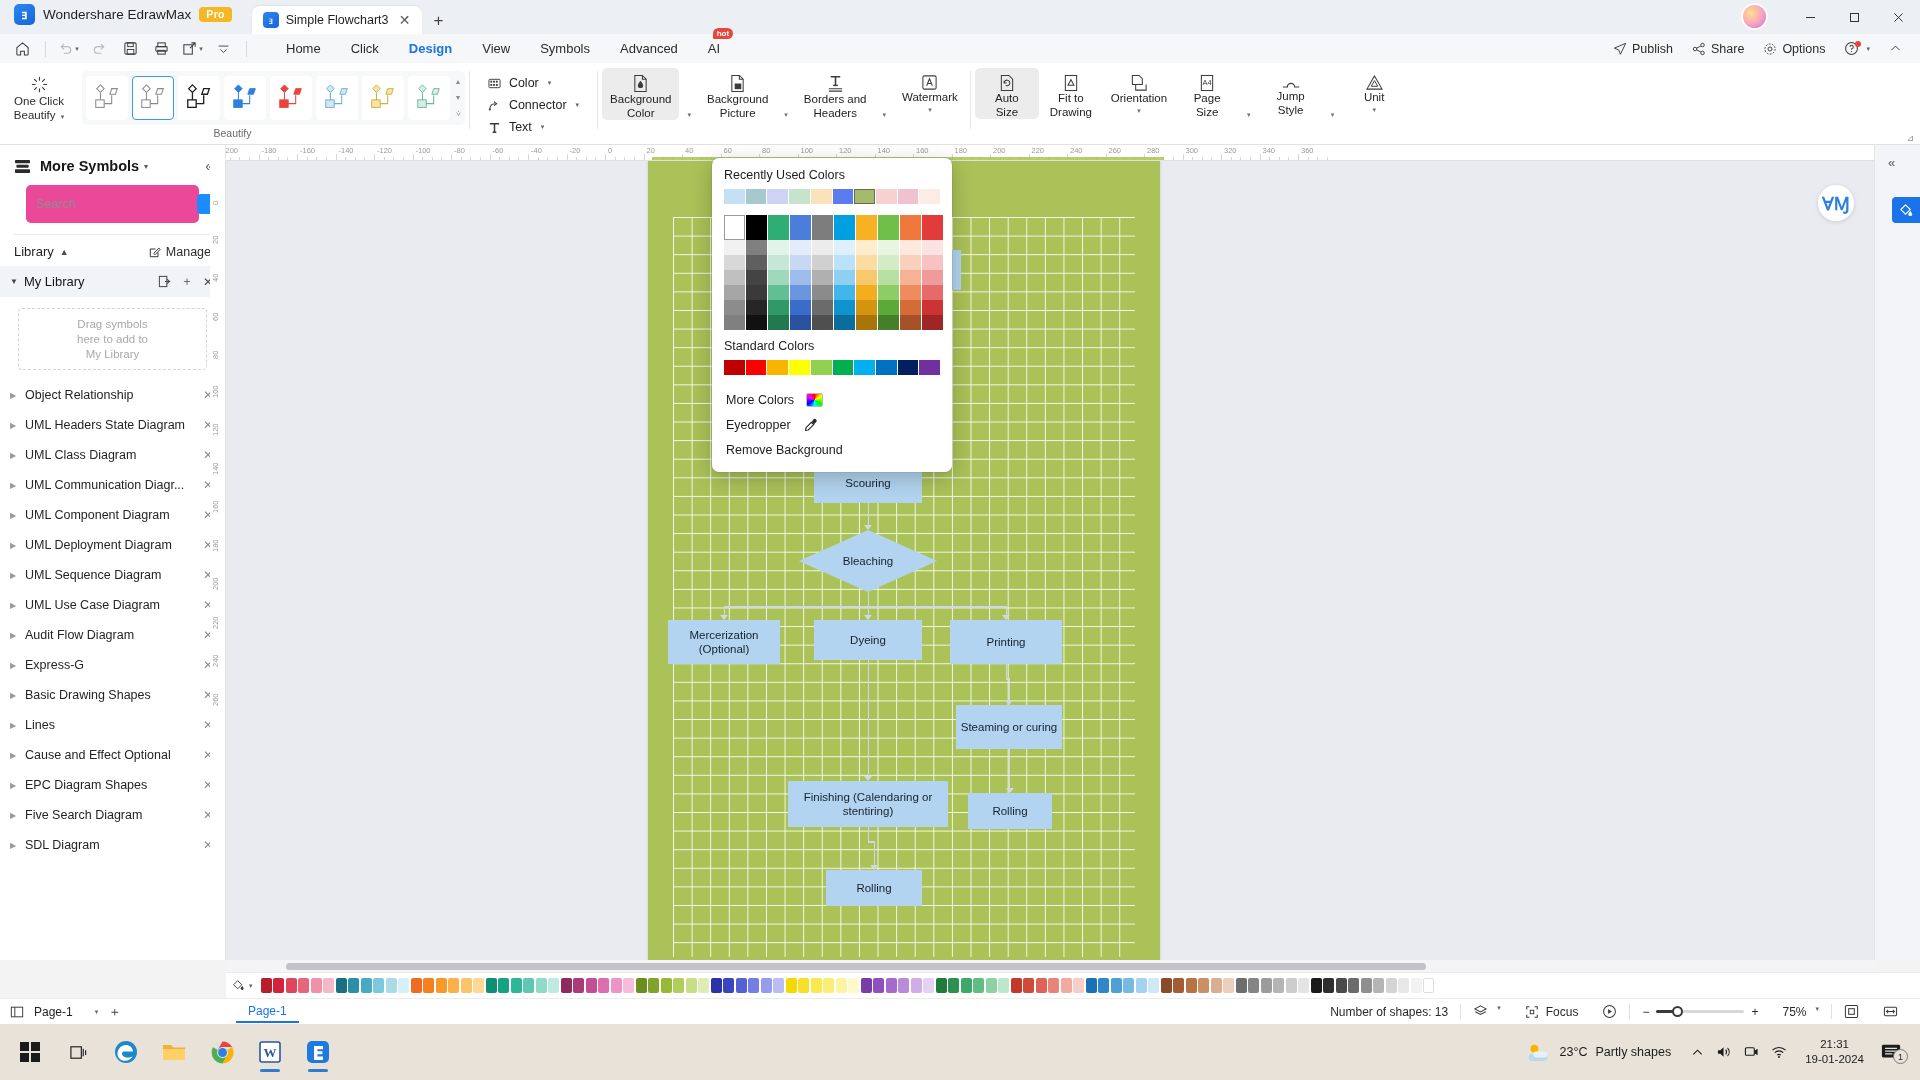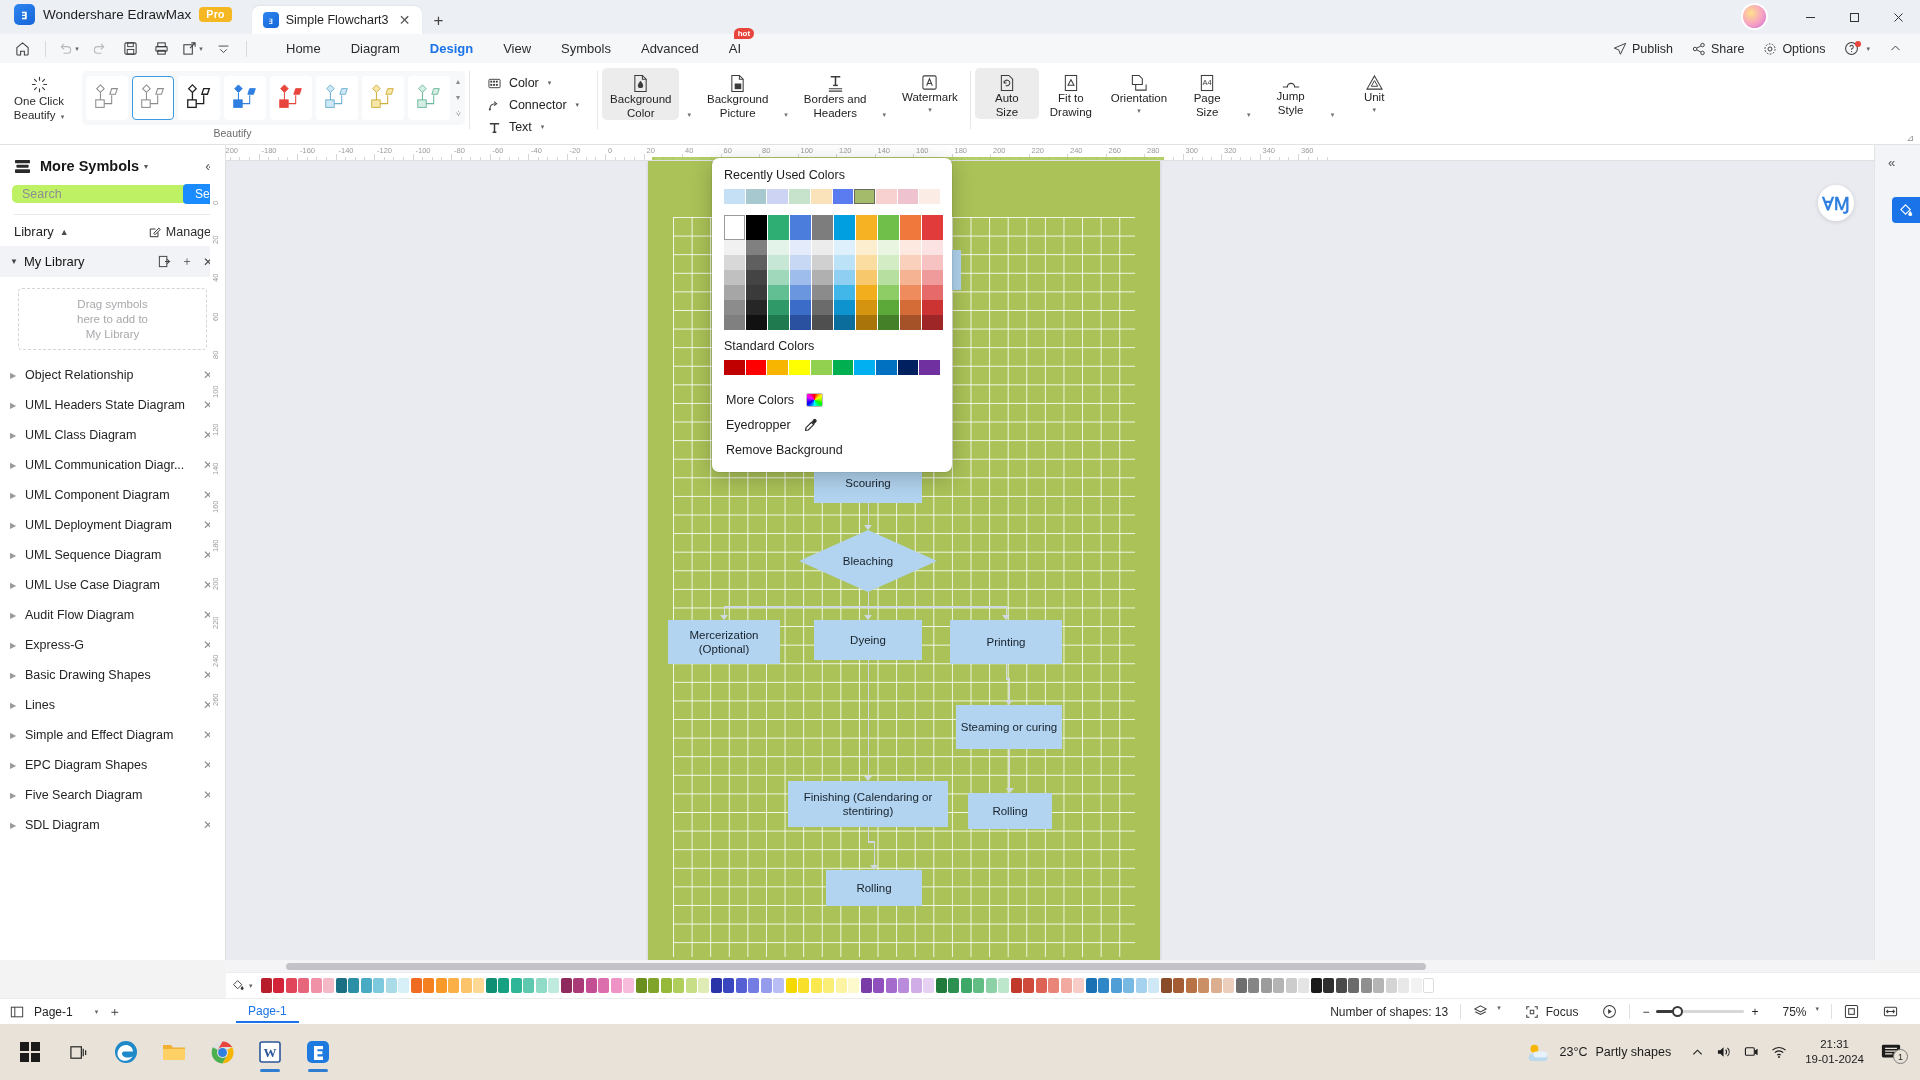--- a/index.html
+++ b/index.html
@@ -165,21 +165,21 @@
     position:absolute; left:0; top:145px; width:226px; bottom:120px;
     background:#fff; border-right:1px solid #e4e4e4; overflow:hidden;
   }
   .sb-head {
     display:flex;align-items:center;gap:9px;padding:13px 12px 11px 14px;
   }
   .sb-head .ttl { font-size:14.5px;font-weight:bold;color:#161616; }
   .sb-head .cv { font-size:8px;color:#555;margin-left:-4px; }
   .sb-collapse { margin-left:auto;font-size:14px;color:#555;cursor:pointer; }
   .sb-search {
-    margin:0 12px; background:#bef264; border-radius:5px; height:18px;
+    margin:0 26px; background:#ec4899; border-radius:5px; height:38px;
     display:flex;align-items:center;padding:0 3px 0 10px;
   }
   .sb-search input {
     border:none;background:transparent;outline:none;flex:1;font-size:12.5px;
     color:#3b3b3b; font-family:"Liberation Sans",sans-serif;
   }
   .sb-search input::placeholder { color:#8d8d93; }
   .sb-searchbtn {
     background:#1a8cff;color:#fff;font-size:12px;border-radius:4px;
     padding:3px 12px;cursor:pointer;
@@ -500,21 +500,21 @@
       <div class="qbtn">
         <svg width="13" height="13" viewBox="0 0 16 16">
             <path d="M2 5h12M4 9l4 4 4-4" fill="none" stroke="#3c3c3c" stroke-width="1.1"></path>
           </svg>
       </div>
       <div class="qsep"></div>
     </div>
 
     <div class="menus">
       <div class="menuitem">Home</div>
-      <div class="menuitem">Diagram</div>
+      <div class="menuitem">Click</div>
       <div class="menuitem active">Design</div>
       <div class="menuitem">View</div>
       <div class="menuitem">Symbols</div>
       <div class="menuitem">Advanced</div>
       <div class="menuitem">
         <span>AI</span>
         <span class="hotbadge">hot</span>
       </div>
     </div>
 
@@ -997,21 +997,21 @@
           <span class="nm">Basic Drawing Shapes</span>
           <span class="x">✕</span>
         </div>
         <div class="libitem">
           <span class="tri">▶</span>
           <span class="nm">Lines</span>
           <span class="x">✕</span>
         </div>
         <div class="libitem">
           <span class="tri">▶</span>
-          <span class="nm">Simple and Effect Diagram</span>
+          <span class="nm">Cause and Effect Optional</span>
           <span class="x">✕</span>
         </div>
         <div class="libitem">
           <span class="tri">▶</span>
           <span class="nm">EPC Diagram Shapes</span>
           <span class="x">✕</span>
         </div>
         <div class="libitem">
           <span class="tri">▶</span>
           <span class="nm">Five Search Diagram</span>

